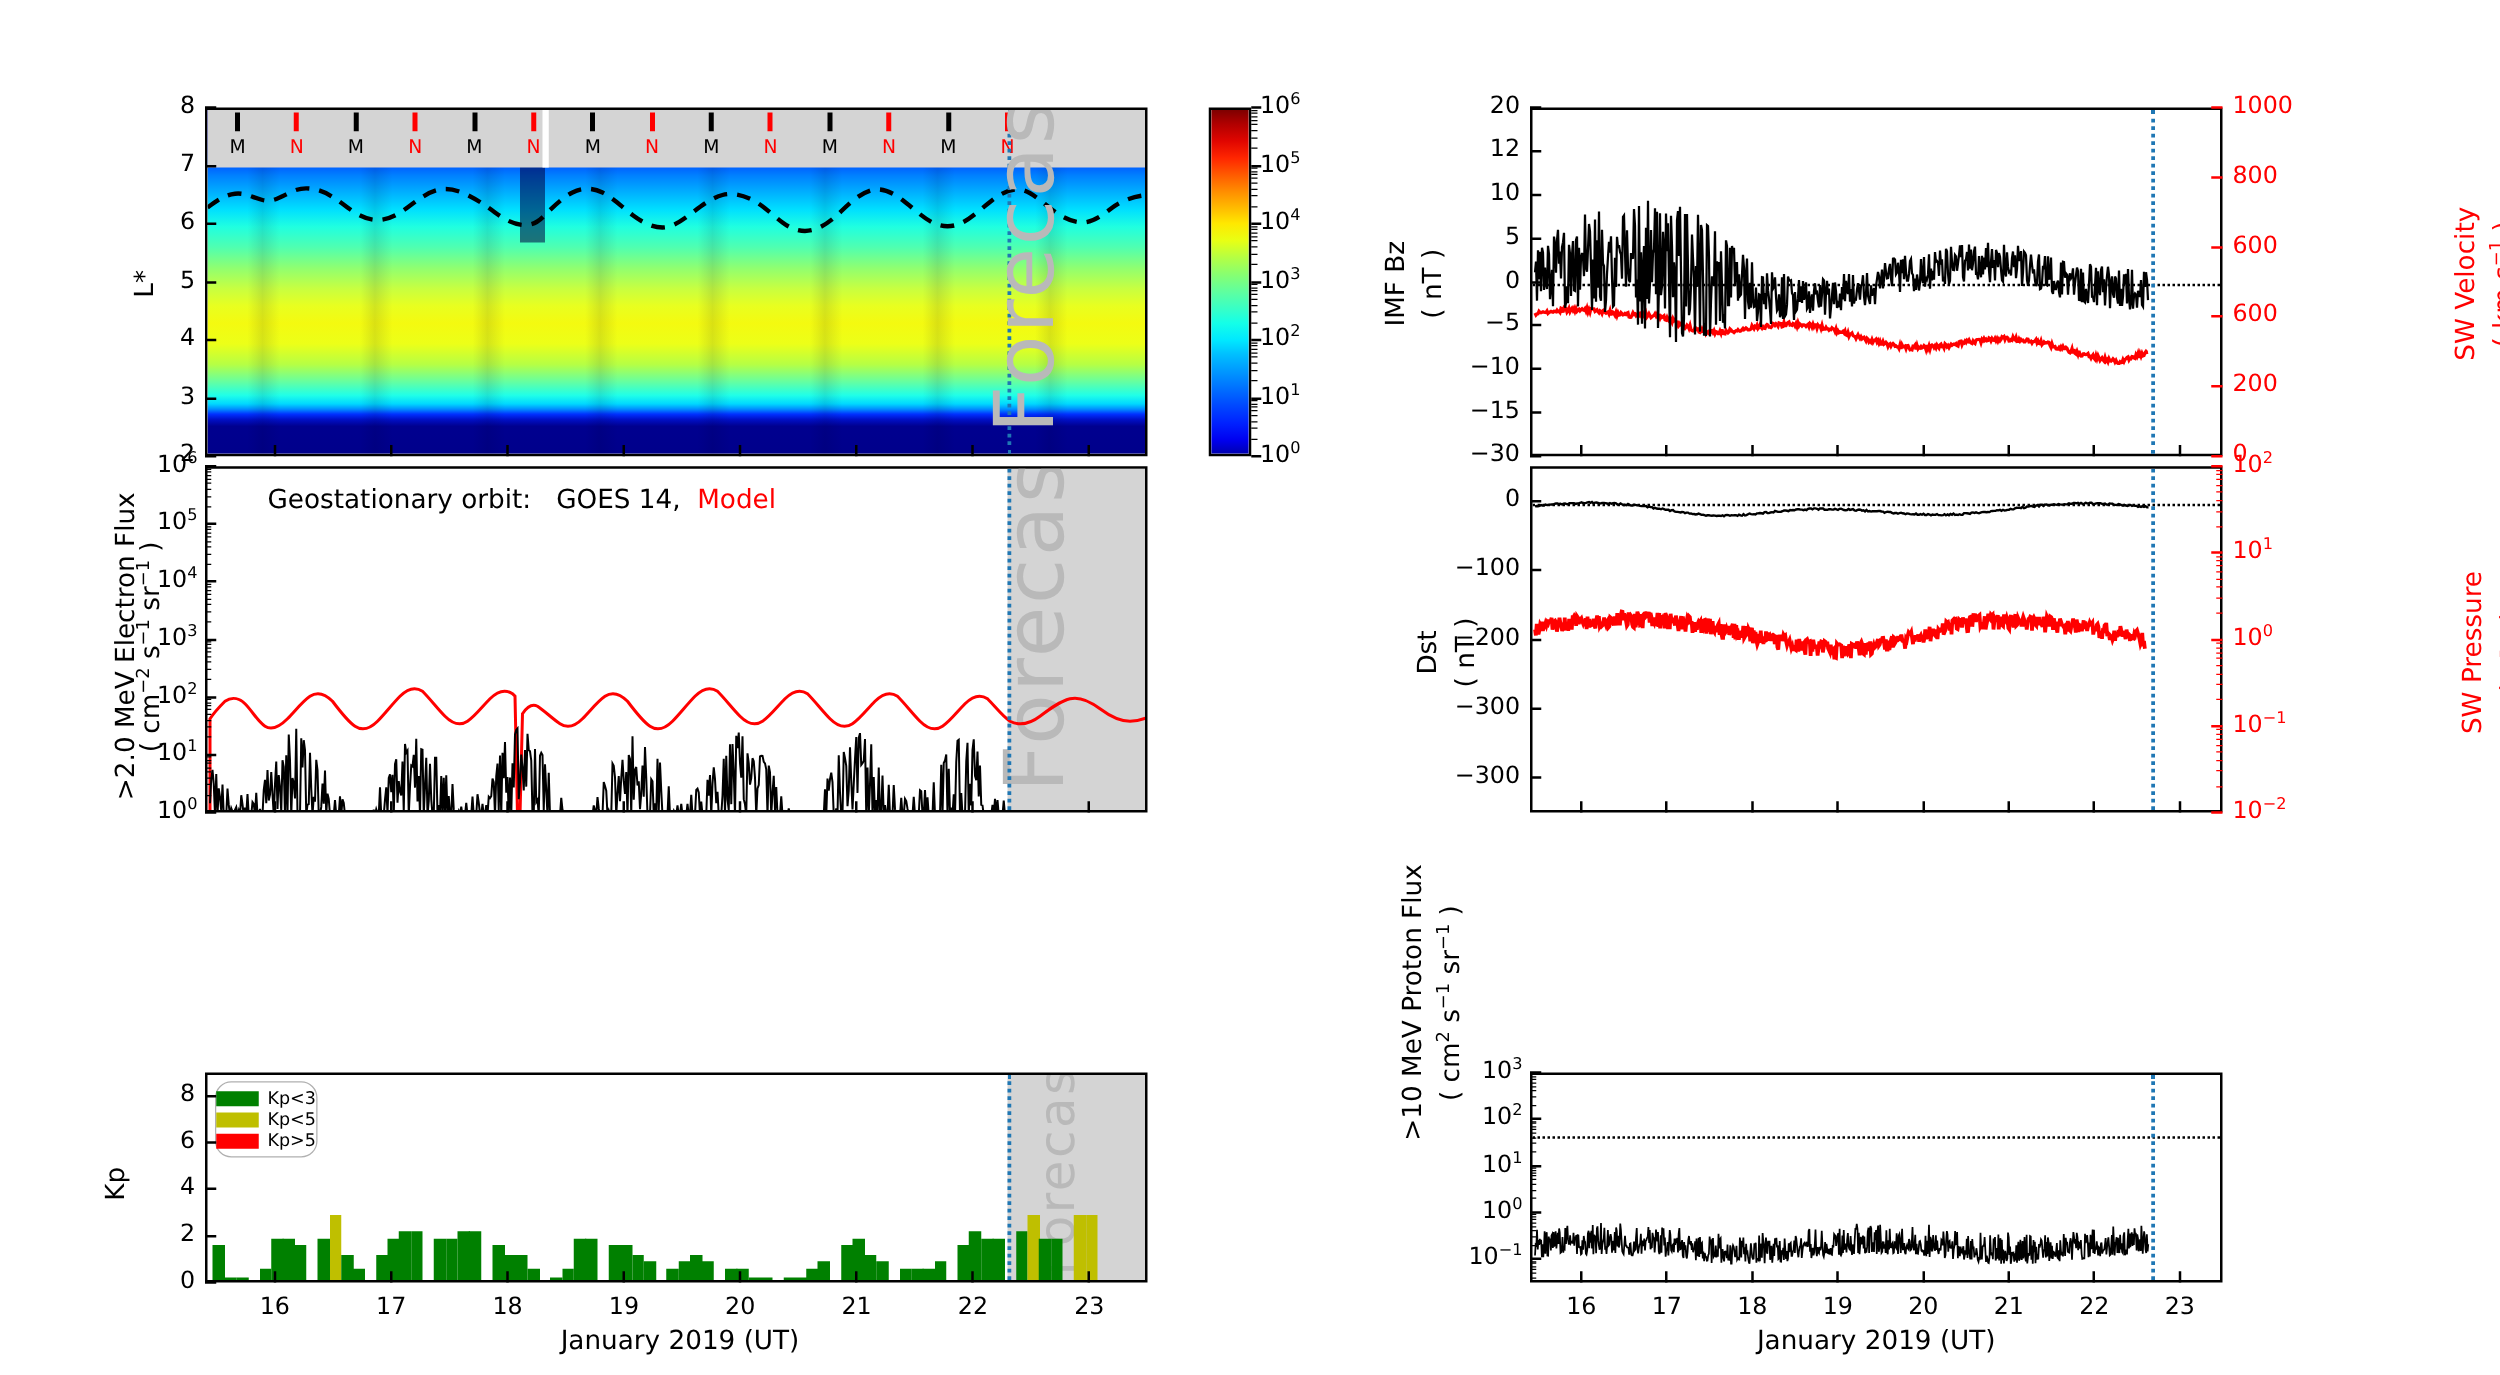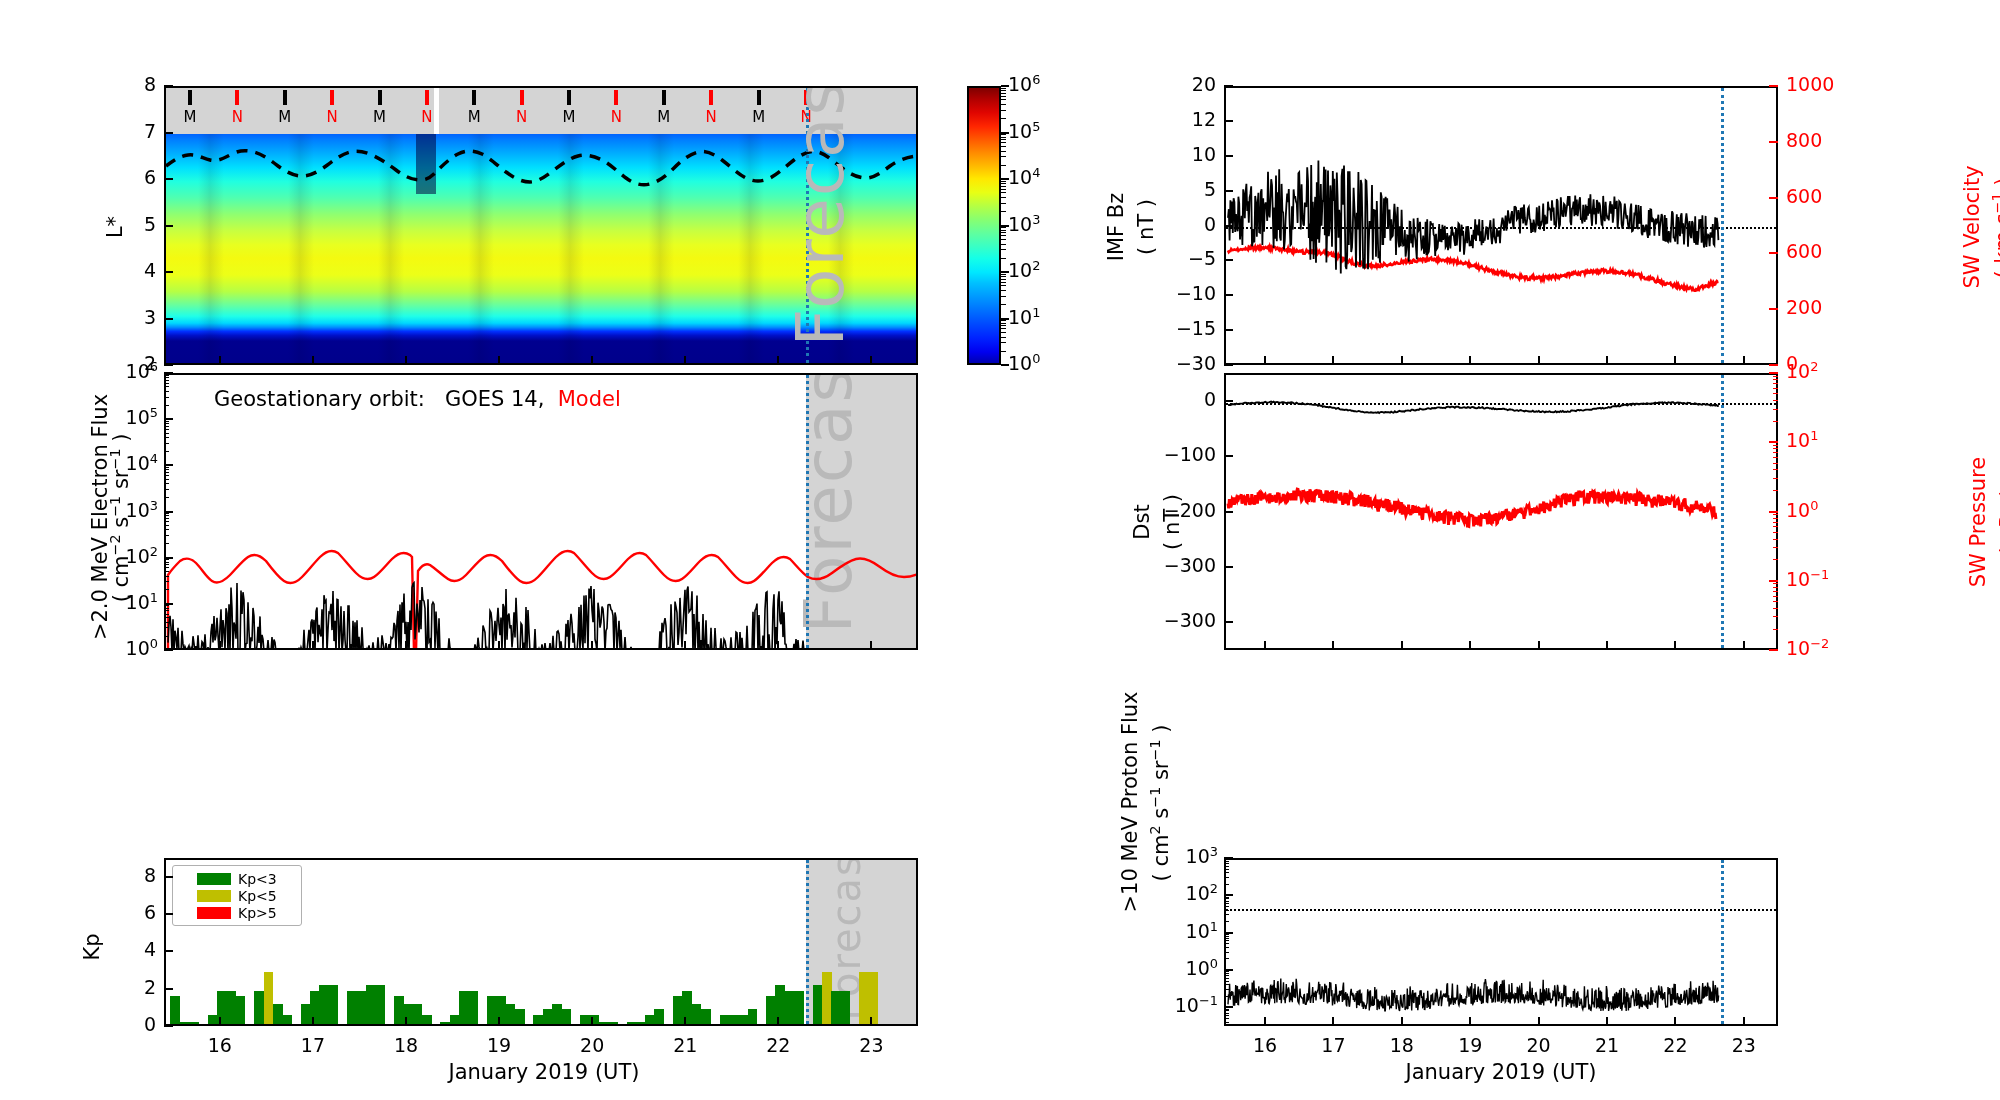--- a/index.html
+++ b/index.html
@@ -18,21 +18,21 @@
   .xlab{position:absolute;font-size:21px;white-space:nowrap;text-align:center;}
   .tick{position:absolute;background:#000;}
   .tickr{position:absolute;background:#ff0000;}
   .forecast{position:absolute;color:#b9b9b9;font-size:66px;letter-spacing:2px;
             transform:rotate(-90deg);transform-origin:50% 50%;white-space:nowrap;
             font-family:"DejaVu Sans","Liberation Sans",sans-serif;}
   .dotline{position:absolute;border-top:2px dotted #000;width:100%;left:0;}
   .vdot{position:absolute;border-left:3px dotted #1f77b4;top:0;bottom:0;}
   .greybg{position:absolute;background:#d4d4d4;}
   .legbox{position:absolute;border:1px solid #b0b0b0;background:rgba(255,255,255,0.85);
-          border-radius:3px;padding:4px 24px;}
+          border-radius:13px;padding:4px 0;}
   .legrow{display:flex;align-items:center;height:17px;}
   .swatch{width:34px;height:12px;margin-right:7px;display:inline-block;}
   .legtxt{font-size:14px;}
   sup{font-size:0.68em;vertical-align:super;}
   .mn{position:absolute;font-size:15px;text-align:center;width:20px;}
   svg{display:block;}
 </style>
 </head>
 <body>
 

